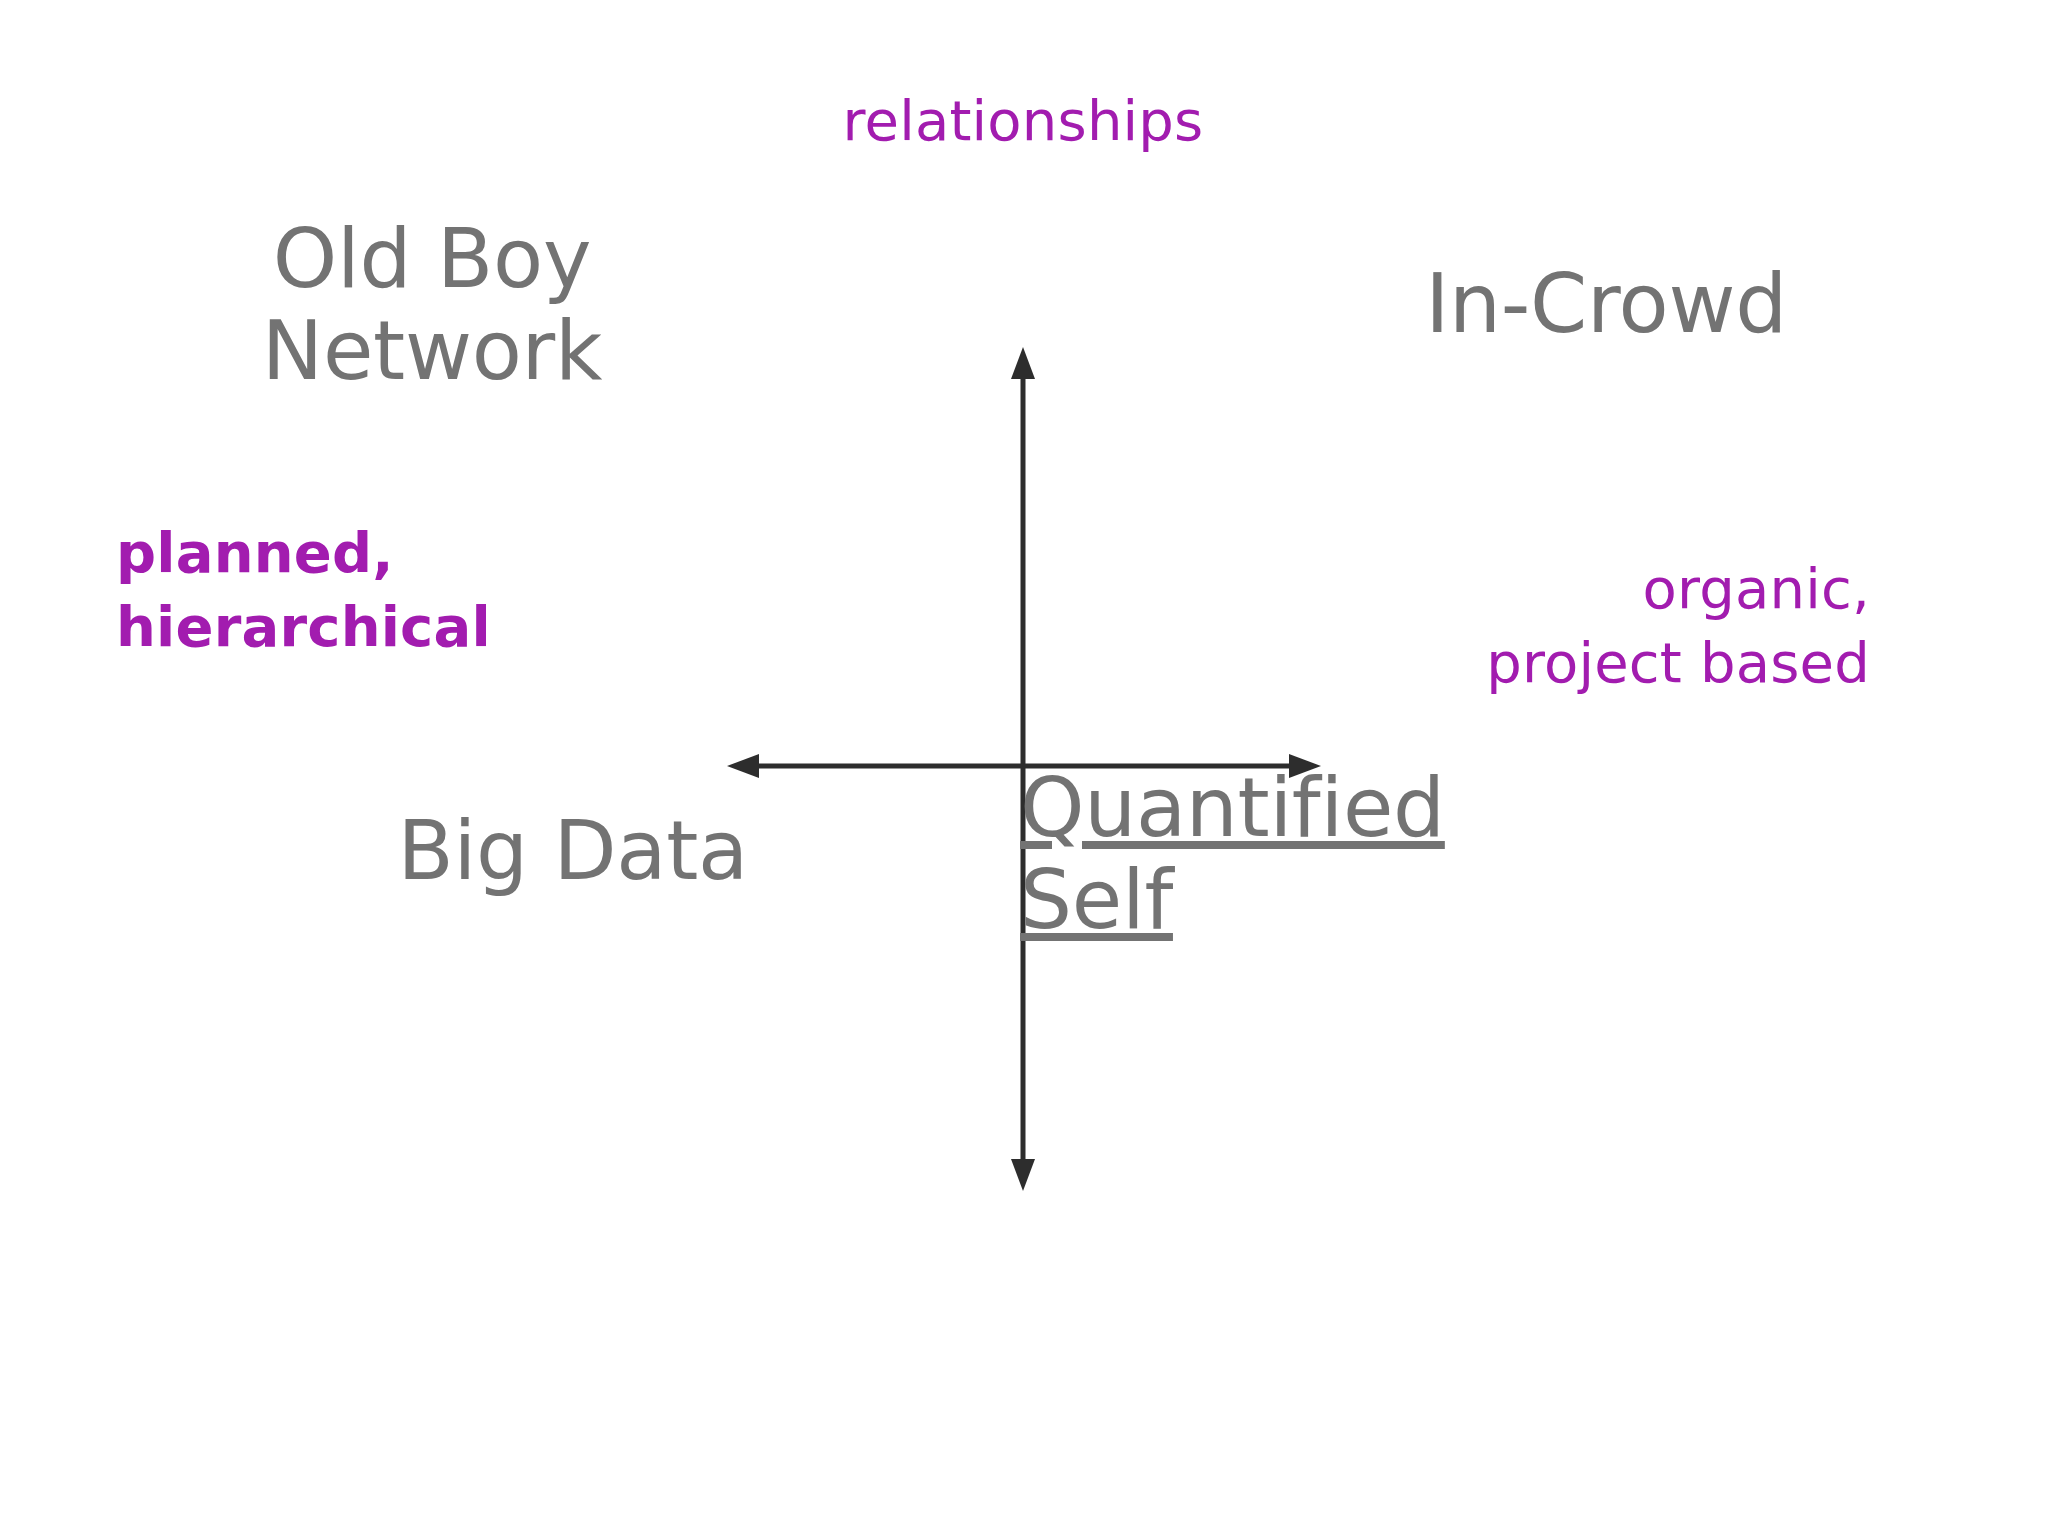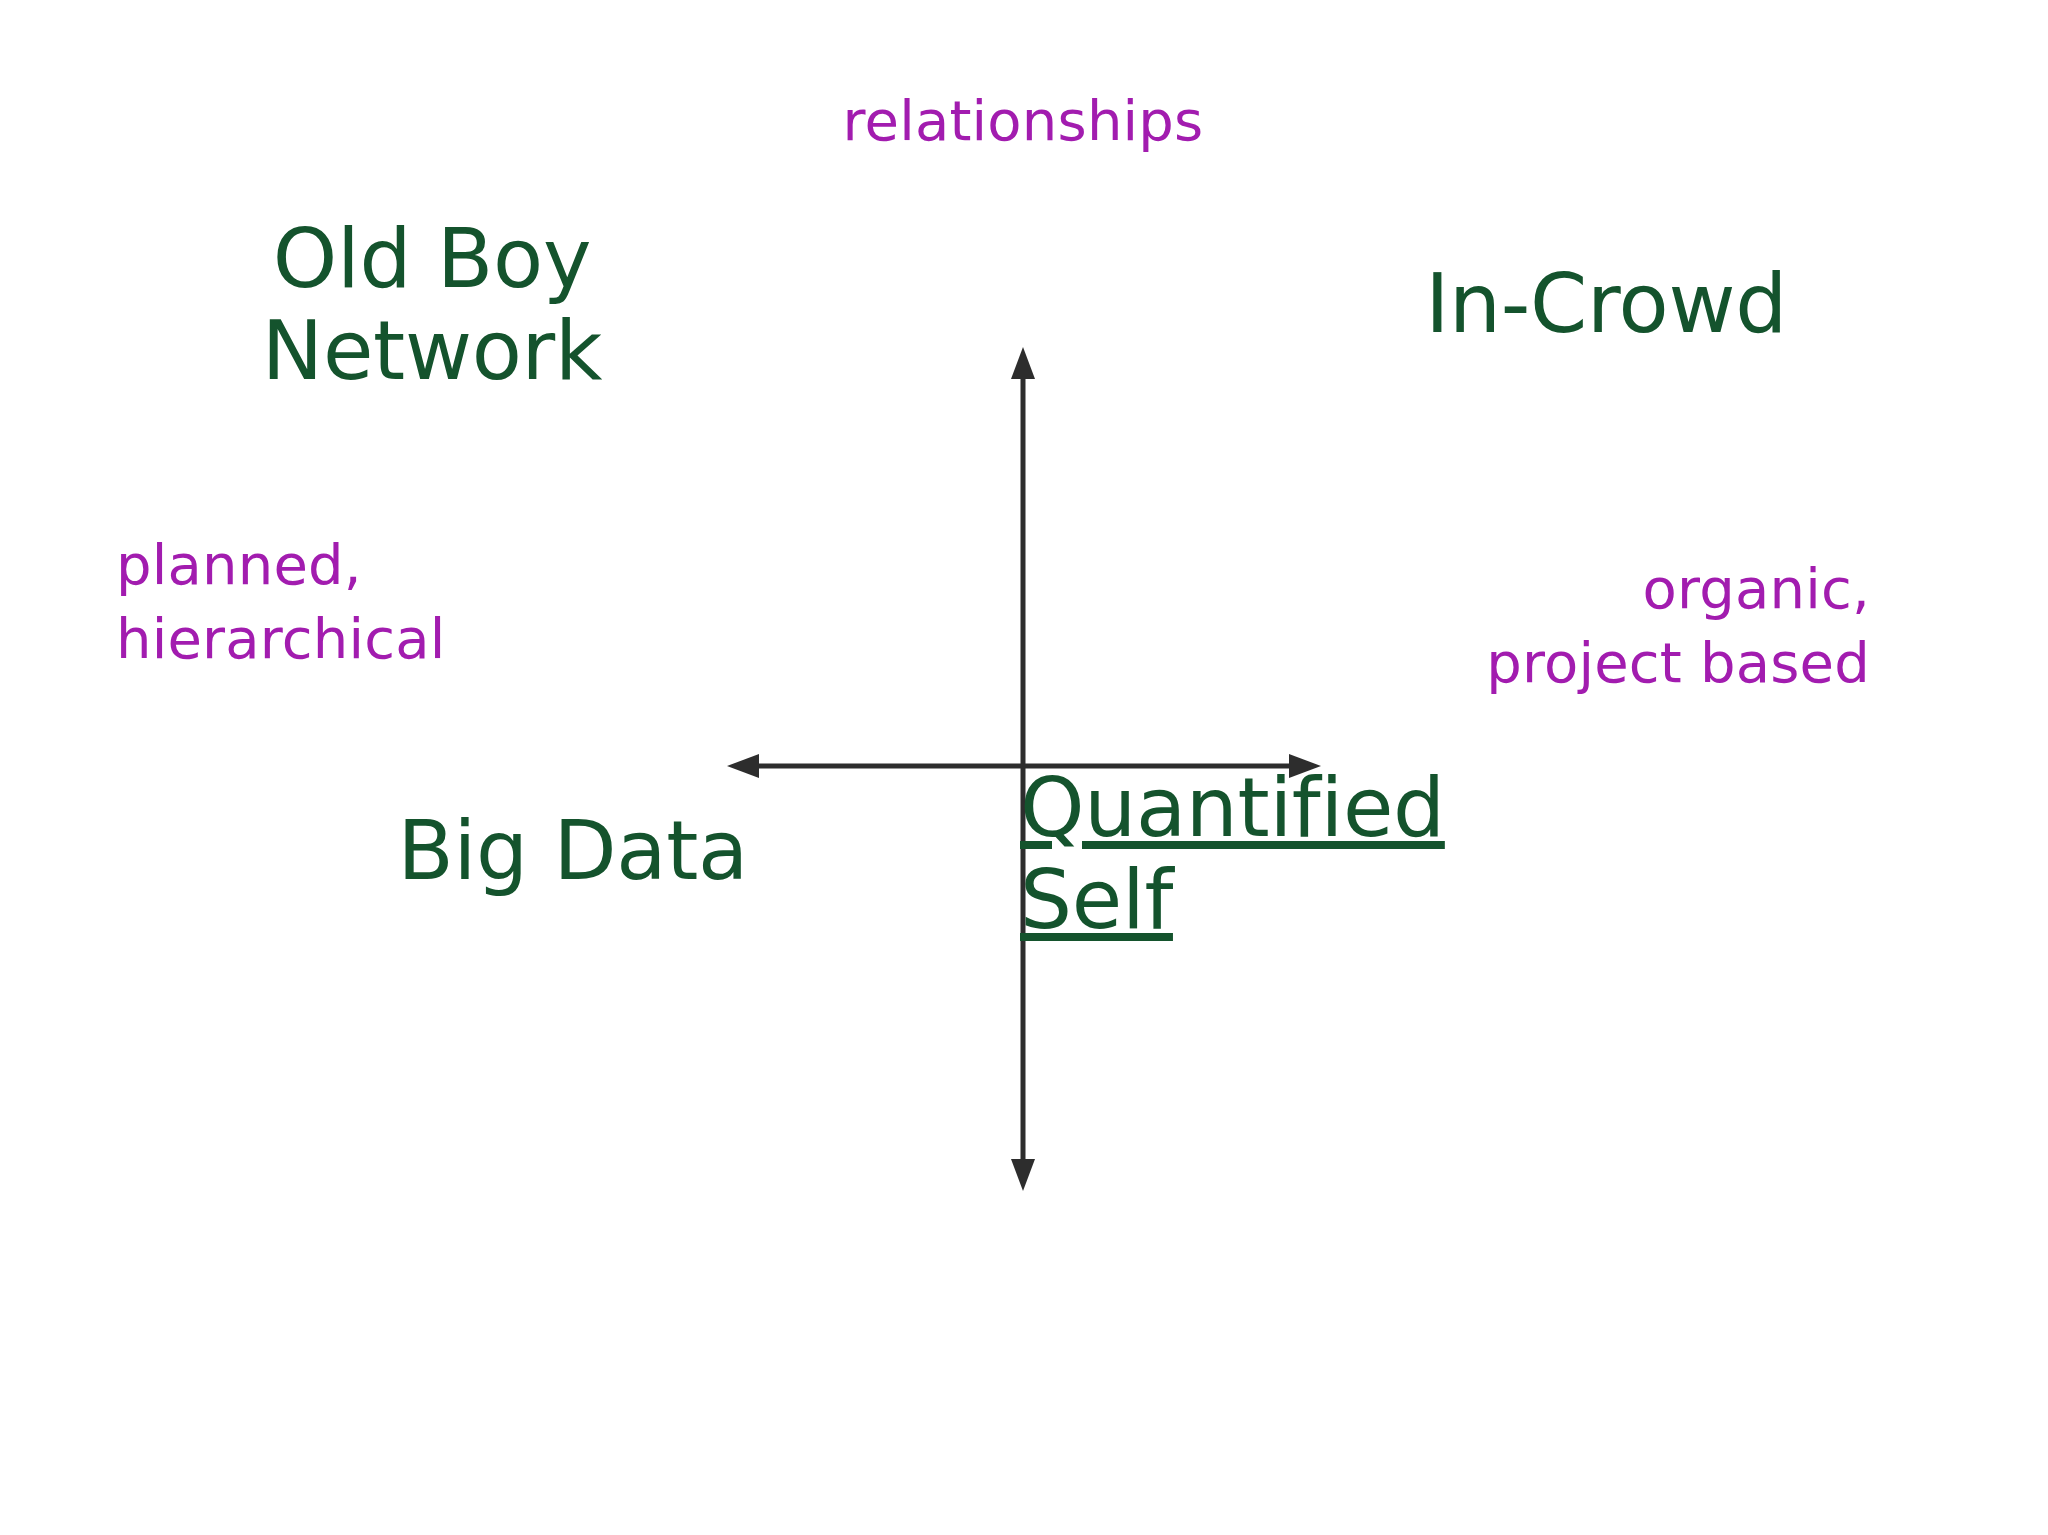--- a/index.html
+++ b/index.html
@@ -49,36 +49,37 @@
 
   #axis-label-bottom {
     left: 623px;
     top: 1022px;
     width: 800px;
     text-align: center;
   }
 
   #axis-label-left {
     left: 116px;
-    top: 528px;
+    top: 516px;
     width: 640px;
     text-align: left;
+    font-weight: bold;
   }
 
   #axis-label-right {
     left: 1170px;
     top: 552px;
     width: 700px;
     text-align: right;
   }
 
   
   .quadrant-label {
     position: absolute;
-    color: #14532d;
+    color: #737373;
     font-size: 82px;
     font-weight: 400;
     line-height: 1.12;
     letter-spacing: -0.3px;
     white-space: pre-line;
   }
 
   #quadrant-top-left {
     left: 96px;
     top: 213px;

